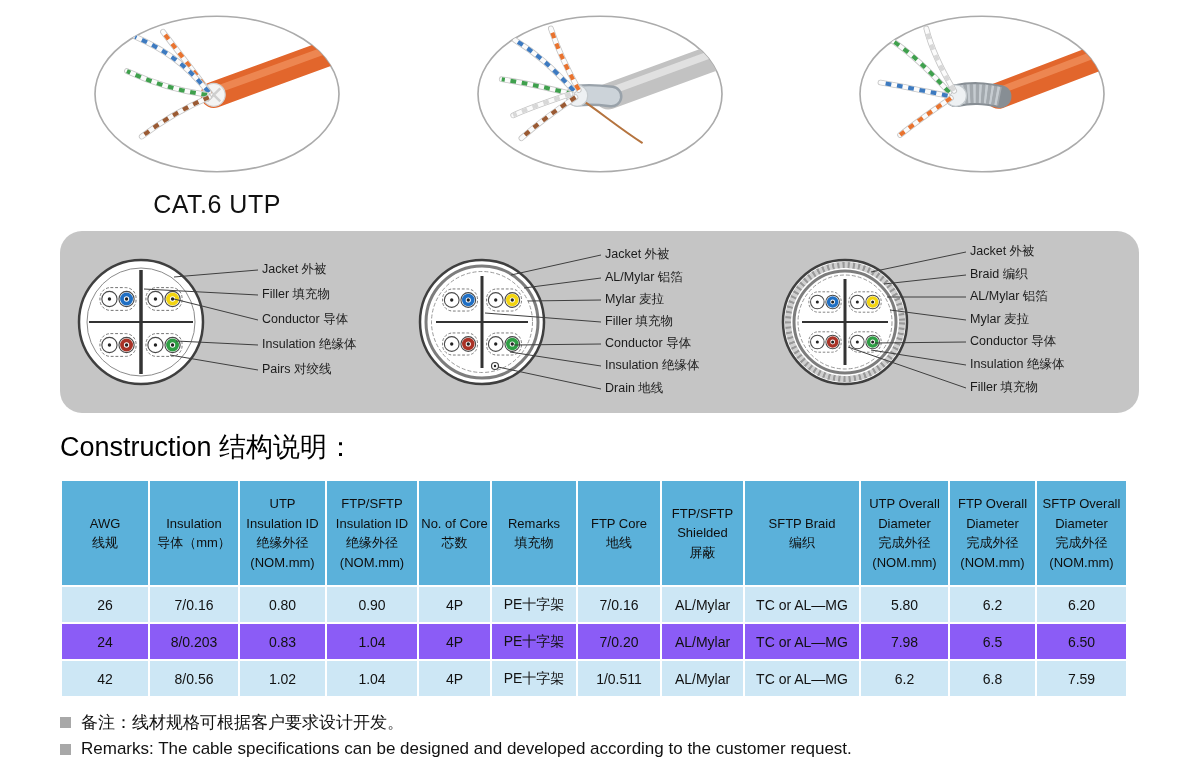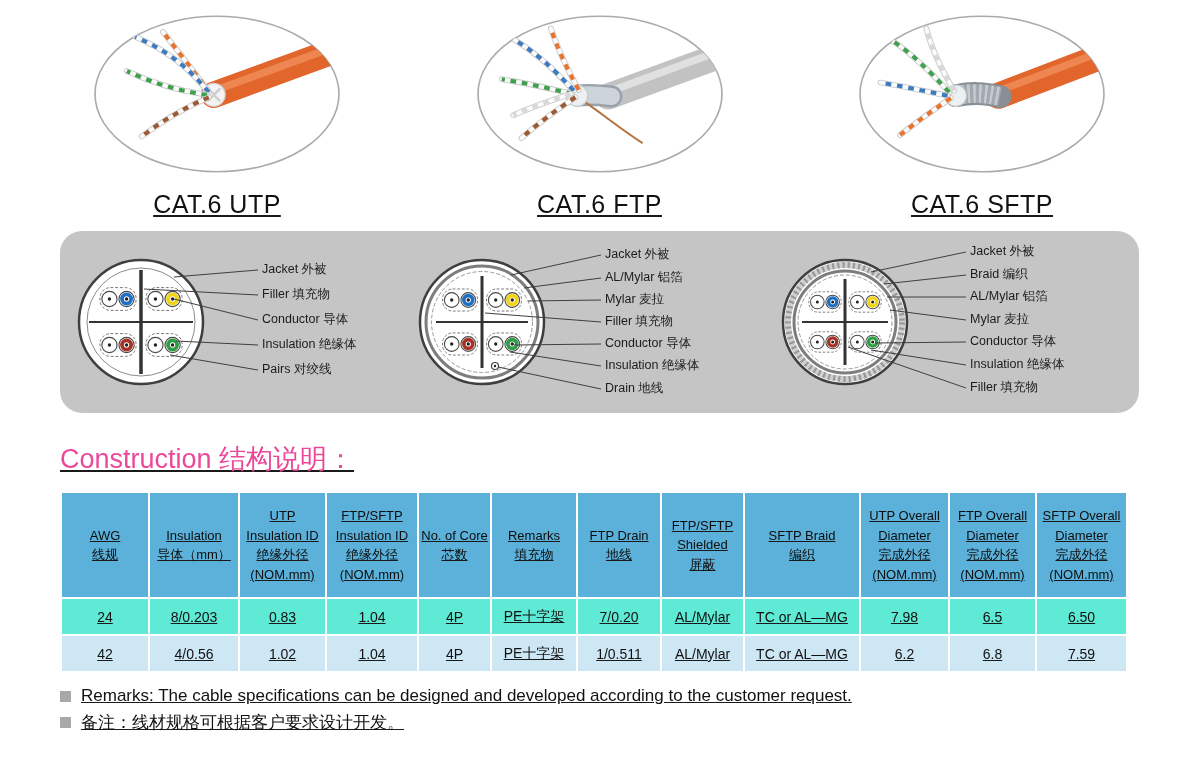--- a/index.html
+++ b/index.html
@@ -1,21 +1,21 @@
 <!DOCTYPE html>
 <html><head>
 <meta charset="utf-8">
 <style>
   * { box-sizing: border-box; }
   html, body { margin: 0; padding: 0; }
   body {
     width: 1199px; height: 780px; background: #fff;
     font-family: "Liberation Sans", sans-serif; color: #1a1a1a; overflow: hidden;
   }
-  .page { padding: 12px 60px 0; text-decoration: underline; }
+  .page { padding: 12px 60px 0; }
 
   
   .figures { display: flex; justify-content: space-between; padding: 0 26px; }
   .figure { text-align: center; }
   .figure-label { font-size: 25px; color: #111; margin-top: 10px; letter-spacing: .5px; }
   .wire-outline { stroke: #c6c6c6; stroke-width: 7; fill: none; stroke-linecap: round; }
   .wire-core    { stroke: #fbfbfb; stroke-width: 5; fill: none; stroke-linecap: round; }
   .wire-twist   { stroke-width: 5; fill: none; stroke-dasharray: 7 7; }
 
   
@@ -28,32 +28,32 @@
   .ring-outer{ fill: #fff; stroke: #3f3f3f; stroke-width: 2.5; }
   .ring-thin { fill: none; stroke: #8c8c8c; stroke-width: 1; }
   .ring-foil { fill: none; stroke: #7d7d7d; stroke-width: 3; }
   .ring-mylar{ fill: none; stroke: #9a9a9a; stroke-width: 1; stroke-dasharray: 4 2; }
   .cross     { stroke: #333; }
   .pair-box  { fill: none; stroke: #6e6e6e; stroke-width: 1; stroke-dasharray: 3 2; }
   .cond-outer{ fill: #fff; stroke: #4a4a4a; stroke-width: 1.2; }
   .cond-dot  { fill: #222; }
 
   
-  .section-heading { font-size: 27px; margin: 28px 0 0; font-weight: 400; color: #ec4899; }
+  .section-heading { font-size: 27px; margin: 16px 0 0; font-weight: 400; color: #000000; }
   .spec-table { margin-top: 14px; border-collapse: collapse; table-layout: fixed; width: 1066px; }
   .spec-table th, .spec-table td {
     border: 2px solid #fff; text-align: center; vertical-align: middle; padding: 0 2px;
   }
   .spec-table thead th {
     background: #5bb1da; font-weight: 400; font-size: 13px; line-height: 1.5;
     white-space: pre-line; height: 106px; color: #0e0e0e;
   }
   .spec-table tbody td { font-size: 14px; height: 37px; color: #111; }
   tr.row-light td { background: #cde7f5; }
-  tr.row-mid   td { background: #5eead4; }
+  tr.row-mid   td { background: #8b5cf6; }
 
   .remarks { margin-top: 13px; }
   .remark { display: flex; align-items: center; gap: 10px; font-size: 17px; margin-top: 5px; color: #111; }
   .bullet { width: 11px; height: 11px; background: #a8a8a8; flex: 0 0 auto; }
 </style>
 </head>
 <body>
 
 <div class="page">
 
@@ -123,21 +123,20 @@
             <use href="#f-p3" class="wire-core"></use>
             <use href="#f-p3" class="wire-twist" stroke="#3fa04d"></use>
           <use href="#f-p5" class="wire-outline"></use>
             <use href="#f-p5" class="wire-core"></use>
             <use href="#f-p5" class="wire-twist" stroke="#d8d8d8"></use>
           <use href="#f-p4" class="wire-outline"></use>
             <use href="#f-p4" class="wire-core"></use>
             <use href="#f-p4" class="wire-twist" stroke="#9a5a33"></use>
         </g>
       </svg>
-      <div class="figure-label">CAT.6 FTP</div>
     </div>
 
     <div class="figure">
       <svg width="262" height="164" viewBox="0 0 320 200">
         <defs>
           <clipPath id="s-clip">
               <ellipse cx="160" cy="100" rx="149" ry="95"></ellipse>
             </clipPath>
           <path id="s-p1" d="M120,98 C96,72 76,52 52,36"></path>
           <path id="s-p2" d="M126,96 C108,66 98,44 92,20"></path>
@@ -160,21 +159,20 @@
             <use href="#s-p1" class="wire-core"></use>
             <use href="#s-p1" class="wire-twist" stroke="#3fa04d"></use>
           <use href="#s-p3" class="wire-outline"></use>
             <use href="#s-p3" class="wire-core"></use>
             <use href="#s-p3" class="wire-twist" stroke="#3d7ac0"></use>
           <use href="#s-p4" class="wire-outline"></use>
             <use href="#s-p4" class="wire-core"></use>
             <use href="#s-p4" class="wire-twist" stroke="#e8732f"></use>
         </g>
       </svg>
-      <div class="figure-label">CAT.6 SFTP</div>
     </div>
   </div>
 
   <div class="panel">
 
     <svg class="xsec" width="340" height="182" viewBox="0 0 340 182">
       <defs>
         <g id="pair-proto">
           <rect x="-19" y="-12" width="38" height="24" rx="11" class="pair-box"></rect>
           <circle cx="-9" cy="0" r="8" class="cond-outer"></circle>
@@ -289,21 +287,21 @@
 绝缘外径
 (NOM.mm)</th>
         <th>FTP/SFTP
 Insulation ID
 绝缘外径
 (NOM.mm)</th>
         <th>No. of Core
 芯数</th>
         <th>Remarks
 填充物</th>
-        <th>FTP  Drain
+        <th>FTP  Core
 地线</th>
         <th>FTP/SFTP
 Shielded
 屏蔽</th>
         <th>SFTP Braid
 编织</th>
         <th>UTP Overall
 Diameter
 完成外径
 (NOM.mm)</th>
@@ -311,55 +309,69 @@
 Diameter
 完成外径
 (NOM.mm)</th>
         <th>SFTP Overall
 Diameter
 完成外径
 (NOM.mm)</th>
       </tr>
     </thead>
     <tbody>
+      <tr class="row-light">
+        <td>26</td>
+        <td>7/0.16</td>
+        <td>0.80</td>
+        <td>0.90</td>
+        <td>4P</td>
+        <td>PE十字架</td>
+        <td>7/0.16</td>
+        <td>AL/Mylar</td>
+        <td>TC or AL—MG</td>
+        <td>5.80</td>
+        <td>6.2</td>
+        <td>6.20</td>
+      </tr>
       <tr class="row-mid">
         <td>24</td>
         <td>8/0.203</td>
         <td>0.83</td>
         <td>1.04</td>
         <td>4P</td>
         <td>PE十字架</td>
         <td>7/0.20</td>
         <td>AL/Mylar</td>
         <td>TC or AL—MG</td>
         <td>7.98</td>
         <td>6.5</td>
         <td>6.50</td>
       </tr>
       <tr class="row-light">
         <td>42</td>
-        <td>4/0.56</td>
+        <td>8/0.56</td>
         <td>1.02</td>
         <td>1.04</td>
         <td>4P</td>
         <td>PE十字架</td>
         <td>1/0.511</td>
         <td>AL/Mylar</td>
         <td>TC or AL—MG</td>
         <td>6.2</td>
         <td>6.8</td>
         <td>7.59</td>
       </tr>
     </tbody>
   </table>
 
   <div class="remarks">
     <div class="remark">
       <span class="bullet"></span>
-      <span>Remarks: The cable specifications can be designed and developed according to the customer request.</span>
+      <span>备注：线材规格可根据客户要求设计开发。</span>
     </div>
     <div class="remark">
       <span class="bullet"></span>
-      <span>备注：线材规格可根据客户要求设计开发。</span>
+      <span>Remarks: The cable specifications can be designed and developed according to the customer request.</span>
     </div>
   </div>
 
 </div>
 
 </body></html>

